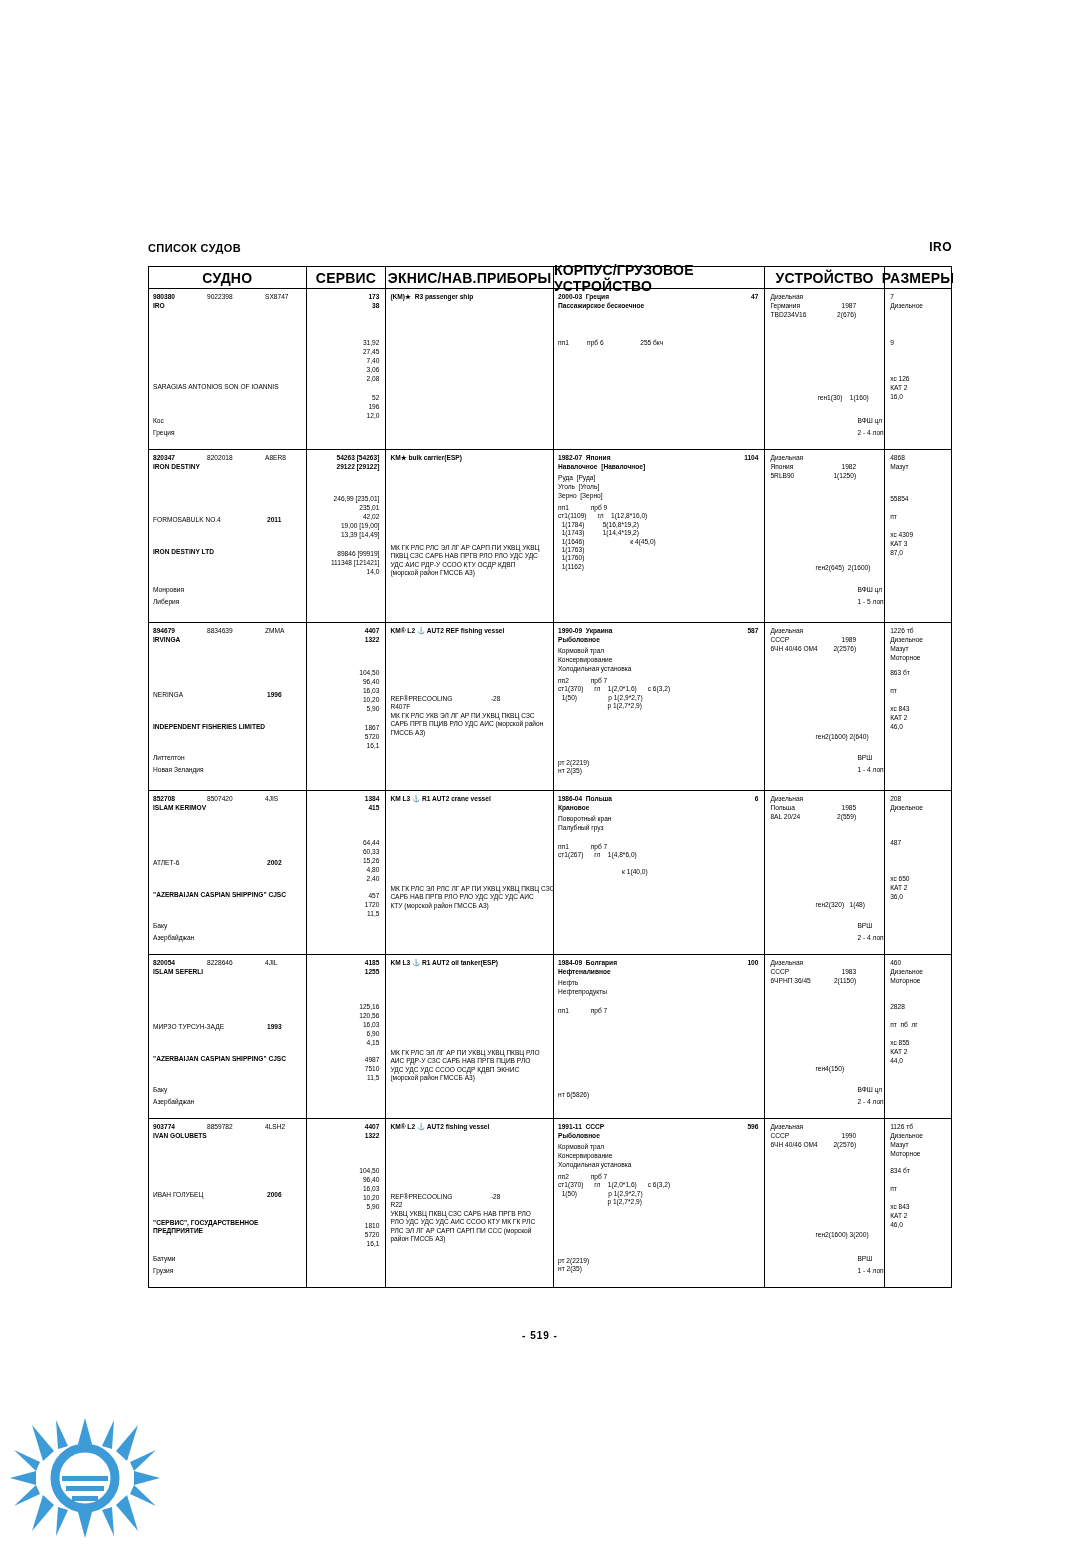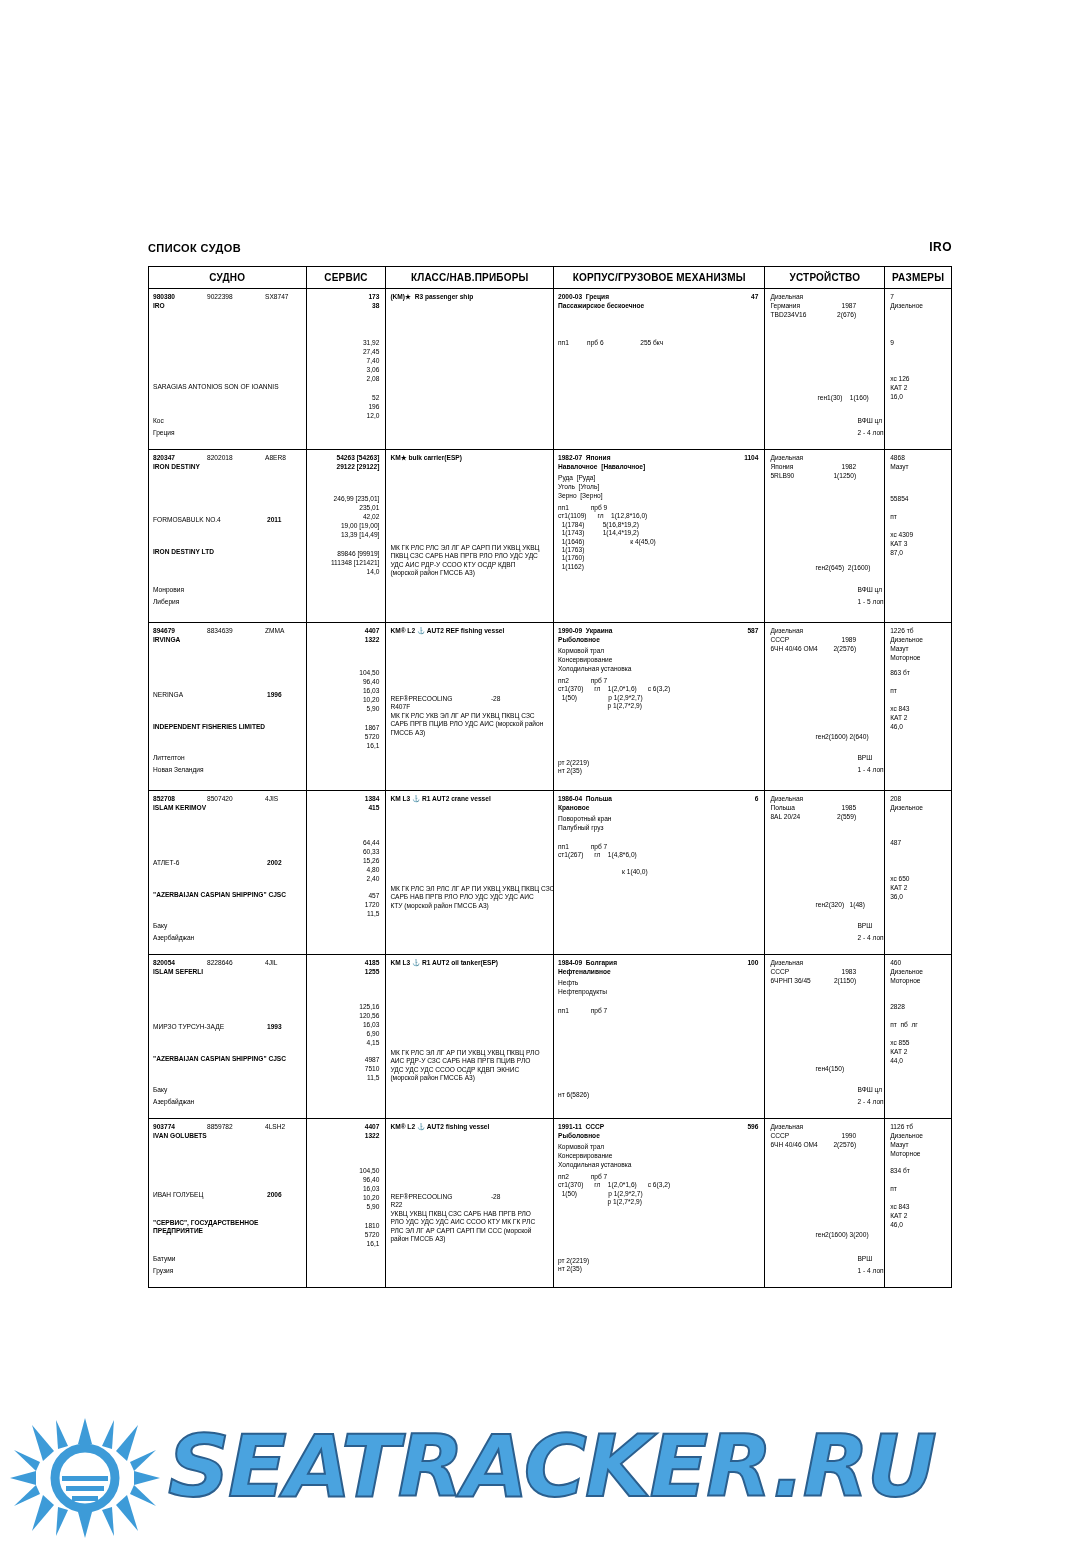--- a/index.html
+++ b/index.html
@@ -7,21 +7,21 @@
   .page{position:relative;width:1080px;height:1548px;overflow:hidden;}
 
   
   .doc-head{position:absolute;left:148px;top:240px;width:804px;display:flex;justify-content:space-between;align-items:flex-end;}
   .doc-head .ttl{font-size:11px;font-weight:bold;letter-spacing:.4px;}
   .doc-head .code{font-size:12px;font-weight:bold;letter-spacing:.5px;}
 
   
   .tbl{position:absolute;left:148px;top:266px;width:804px;border:1px solid #000;box-sizing:border-box;}
   .colhead{display:flex;border-bottom:1px solid #000;height:21px;}
-  .colhead > div{font-size:10px;font-weight:bold;display:flex;align-items:center;justify-content:center;border-right:1px solid #000;box-sizing:border-box;letter-spacing:.2px;}
+  .colhead > div{font-size:14px;font-weight:bold;display:flex;align-items:center;justify-content:center;border-right:1px solid #000;box-sizing:border-box;letter-spacing:.2px;}
   .colhead > div:last-child{border-right:none;}
   .c1{width:158px;}
   .c2{width:80px;}
   .c3{width:168px;}
   .c4{width:212px;}
   .c5{width:120px;}
   .c6{width:66px;}
 
   .rec{display:flex;border-bottom:1px solid #000;position:relative;}
   .rec:last-child{border-bottom:none;}
@@ -57,22 +57,22 @@
   <div class="doc-head">
     <div class="ttl">СПИСОК СУДОВ</div>
     <div class="code">IRO</div>
   </div>
 
   <div class="tbl">
 
     <div class="colhead">
       <div class="c1">СУДНО</div>
       <div class="c2">СЕРВИС</div>
-      <div class="c3">КЛАСС/НАВ.ПРИБОРЫ</div>
-      <div class="c4">КОРПУС/ГРУЗОВОЕ МЕХАНИЗМЫ</div>
+      <div class="c3">ЭКНИС/НАВ.ПРИБОРЫ</div>
+      <div class="c4">КОРПУС/ГРУЗОВОЕ УСТРОЙСТВО</div>
       <div class="c5">УСТРОЙСТВО</div>
       <div class="c6">РАЗМЕРЫ</div>
     </div>
 
     <div class="rec r-ship">
       <div class="cell c1">
         <div class="t b" style="left:4px;top:4px;">980380</div>
         <div class="t" style="left:58px;top:4px;">9022398</div>
         <div class="t" style="left:116px;top:4px;">SX8747</div>
         <div class="t b" style="left:4px;top:13px;">IRO</div>
@@ -448,20 +448,21 @@
         <div class="t" style="left:5px;top:48px;">834 бт</div>
         <div class="t" style="left:5px;top:66px;">пт</div>
         <div class="t" style="left:5px;top:84px;">хс 843</div>
         <div class="t" style="left:5px;top:93px;">КАТ 2</div>
         <div class="t" style="left:5px;top:102px;">46,0</div>
       </div>
     </div>
 
   </div>
 
+  <div class="pageno">- 519 -</div>
 
   <div class="wm">
     <svg class="sun" viewBox="0 0 150 120">
       <g fill="#3d9bd8">
         <circle cx="75" cy="60" r="30" fill="none" stroke="#3d9bd8" stroke-width="9"></circle>
         <rect x="52" y="58" width="46" height="5"></rect>
         <rect x="56" y="68" width="38" height="5"></rect>
         <rect x="62" y="78" width="26" height="5"></rect>
         <g>
           <polygon points="75,0 82,26 68,26"></polygon>
@@ -476,16 +477,15 @@
           <polygon points="104,2 92,28 102,31"></polygon>
           <polygon points="46,118 58,92 48,89"></polygon>
           <polygon points="104,118 92,92 102,89"></polygon>
           <polygon points="4,32 30,44 26,53"></polygon>
           <polygon points="146,32 120,44 124,53"></polygon>
           <polygon points="4,88 30,76 26,67"></polygon>
           <polygon points="146,88 120,76 124,67"></polygon>
         </g>
       </g>
     </svg>
-    <div class="wm-text">SEATRACKER.RU</div>
   </div>
 
 </div>
 
 </body></html>

